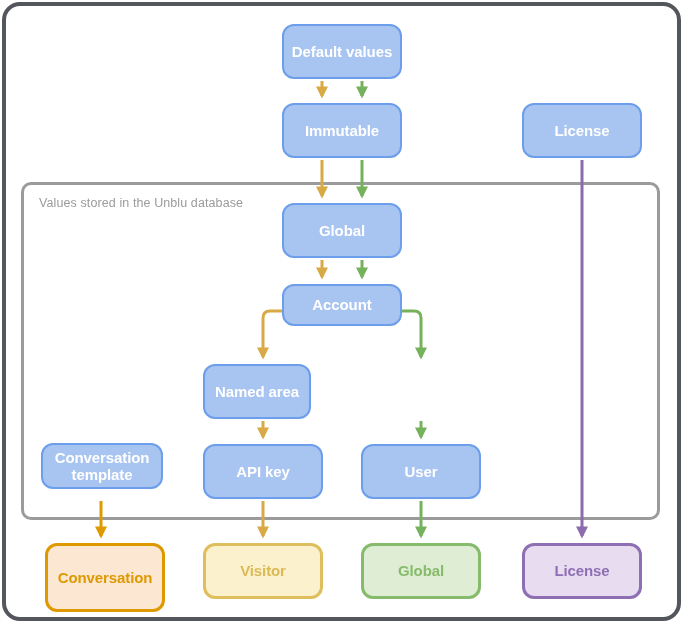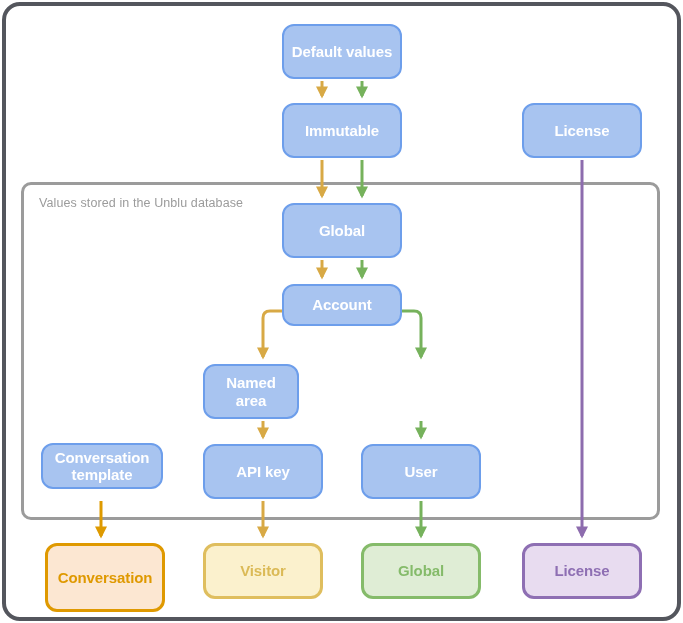--- a/index.html
+++ b/index.html
@@ -110,21 +110,21 @@
     <path class="edge stroke-orange" d="M101 501 V536" marker-end="url(#head-orange)"></path>
 
     <path class="edge stroke-purple" d="M582 160 V536" marker-end="url(#head-purple)"></path>
   </svg>
 
   <div class="node blue" style="left:282px;top:103px;width:120px;height:55px;">Immutable</div>
   <div class="node blue" style="left:282px;top:24px;width:120px;height:55px;">Default values</div>
   <div class="node blue" style="left:522px;top:103px;width:120px;height:55px;">License</div>
   <div class="node blue" style="left:282px;top:203px;width:120px;height:55px;text-align:right;">Global</div>
   <div class="node blue" style="left:282px;top:284px;width:120px;height:42px;">Account</div>
-  <div class="node blue" style="left:203px;top:364px;width:96px;height:55px;">Named area</div>
+  <div class="node blue" style="left:203px;top:364px;width:108px;height:55px;">Named area</div>
   <div class="node blue" style="left:41px;top:443px;width:122px;height:46px;">Conversation template</div>
   <div class="node blue" style="left:203px;top:444px;width:120px;height:55px;">API key</div>
   <div class="node blue" style="left:361px;top:444px;width:120px;height:55px;text-align:center;">User</div>
 
   <div class="node orange" style="left:45px;top:543px;width:120px;height:69px;">Conversation</div>
   <div class="node yellow" style="left:203px;top:543px;width:120px;height:56px;">Visitor</div>
   <div class="node green" style="left:361px;top:543px;width:120px;height:56px;">Global</div>
   <div class="node purple" style="left:522px;top:543px;width:120px;height:56px;">License</div>
 
 </div>

